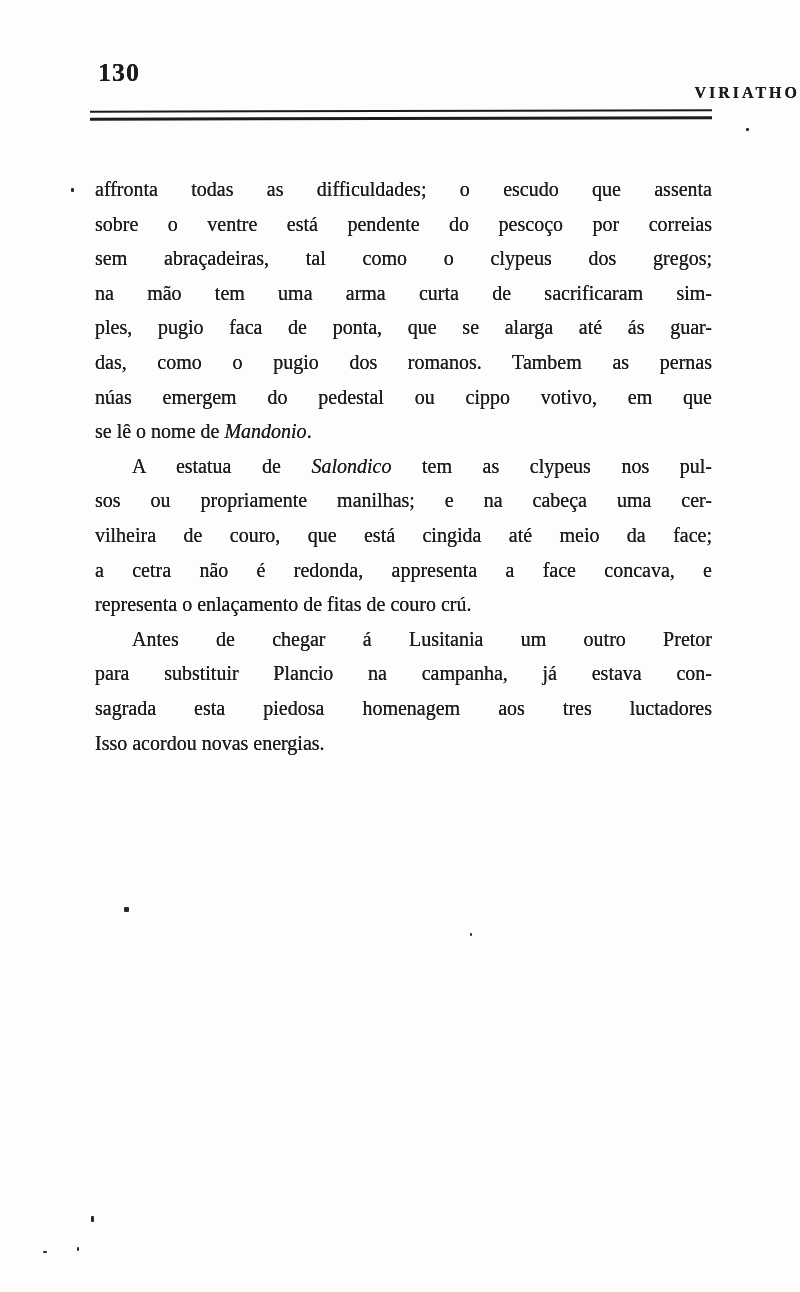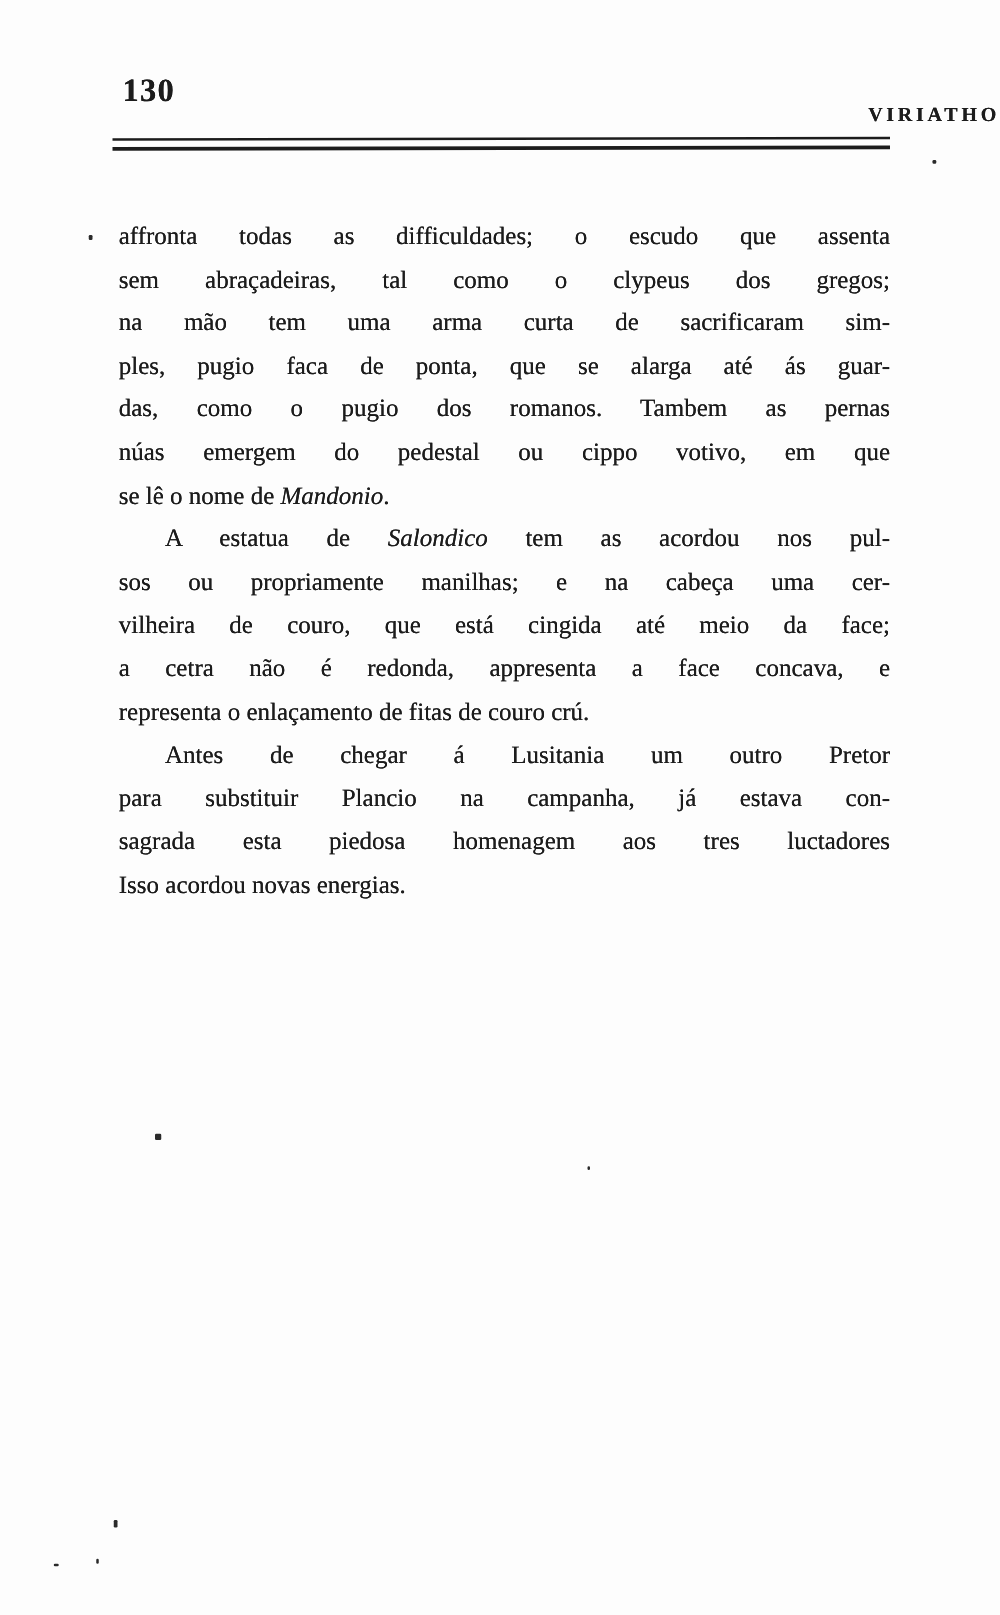--- a/index.html
+++ b/index.html
@@ -58,29 +58,30 @@
   <div class="header-title">VIRIATHO</div>
 
   <div class="rules">
     <div class="rule-thin"></div>
     <div class="rule-thick"></div>
   </div>
 
   <div class="body-text" id="body-text">
       <div>
         <div class="line"><span>affronta todas as difficuldades; o escudo que assenta</span></div>
+        <div class="line"><span>sobre o ventre está pendente do pescoço por correias</span></div>
         <div class="line"><span>sem abraçadeiras, tal como o clypeus dos gregos;</span></div>
         <div class="line"><span>na mão tem uma arma curta de sacrificaram sim-</span></div>
         <div class="line"><span>ples, pugio faca de ponta, que se alarga até ás guar-</span></div>
         <div class="line"><span>das, como o pugio dos romanos. Tambem as pernas</span></div>
         <div class="line"><span>núas emergem do pedestal ou cippo votivo, em que</span></div>
         <div class="line last"><span>se lê o nome de </span><span class="it">Mandonio</span><span>.</span></div>
       </div>
       <div>
-        <div class="line indent"><span>A estatua de </span><span class="it">Salondico</span><span> tem as acordou nos pul-</span></div>
+        <div class="line indent"><span>A estatua de </span><span class="it">Salondico</span><span> tem as clypeus nos pul-</span></div>
         <div class="line"><span>sos ou propriamente manilhas; e na cabeça uma cer-</span></div>
         <div class="line"><span>vilheira de couro, que está cingida até meio da face;</span></div>
         <div class="line"><span>a cetra não é redonda, appresenta a face concava, e</span></div>
         <div class="line last"><span>representa o enlaçamento de fitas de couro crú.</span></div>
       </div>
       <div>
         <div class="line indent"><span>Antes de chegar á Lusitania um outro Pretor</span></div>
         <div class="line"><span>para substituir Plancio na campanha, já estava con-</span></div>
         <div class="line"><span>sagrada esta piedosa homenagem aos tres luctadores</span></div>
         <div class="line last"><span>Isso acordou novas energias.</span></div>

